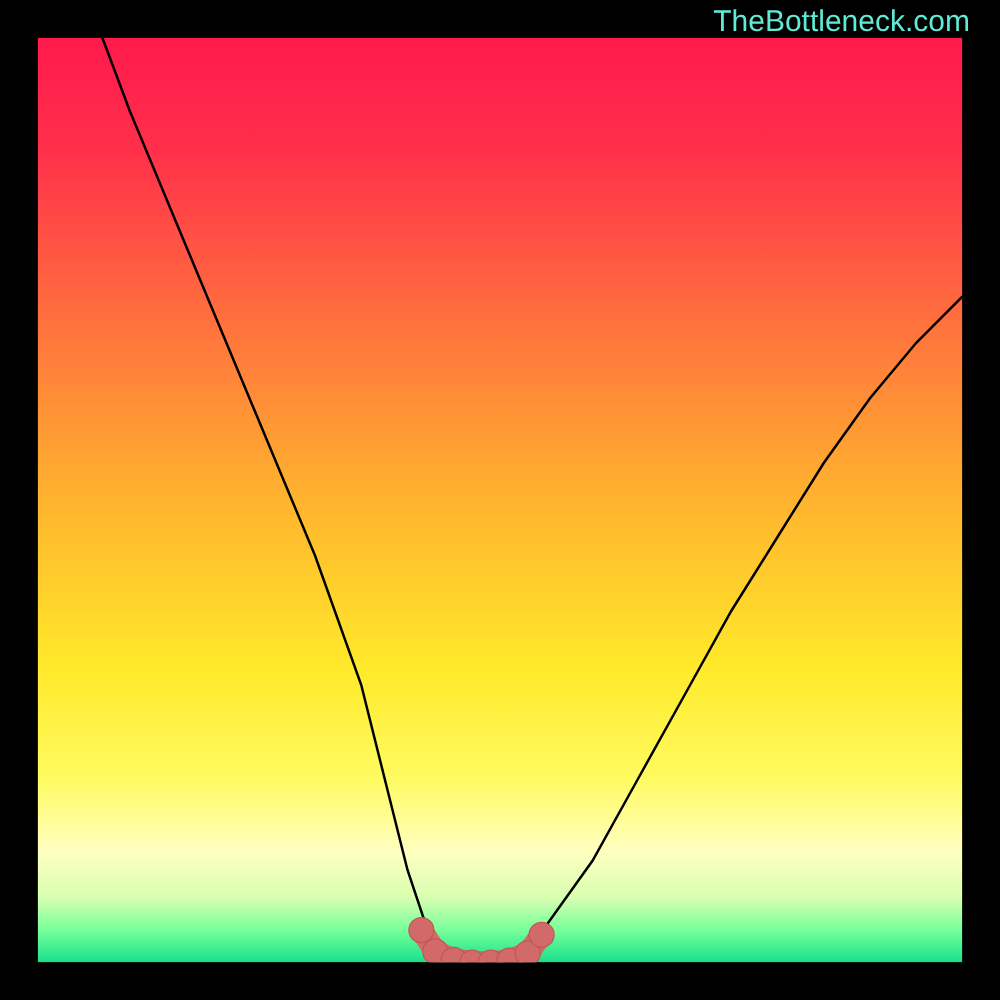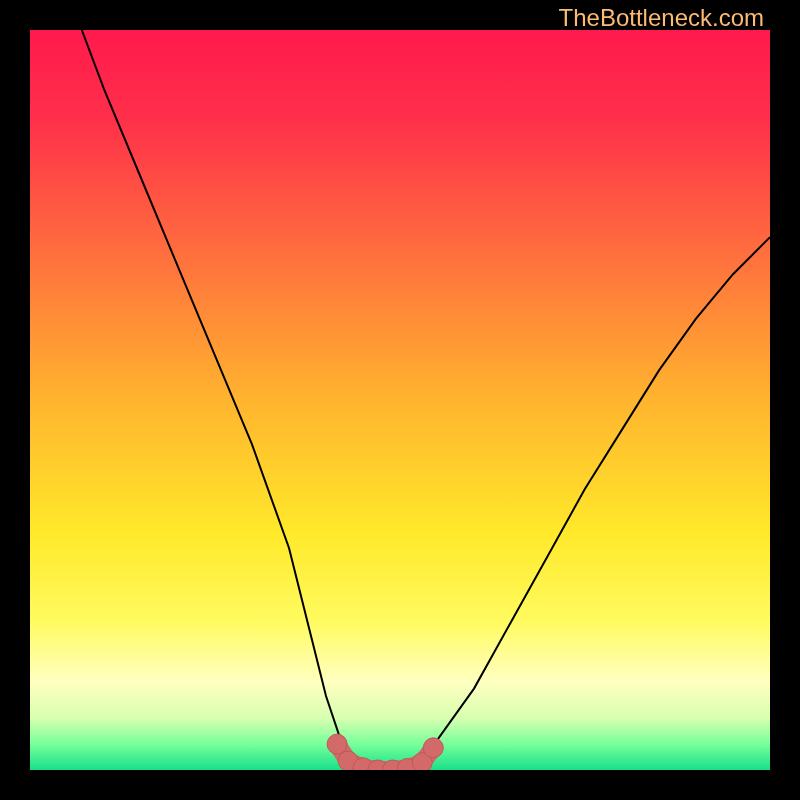--- a/index.html
+++ b/index.html
@@ -27,22 +27,22 @@
   .gradient-bg {
     position: absolute;
     left: 0;
     top: 0;
     width: 100%;
     height: 100%;
   }
   .watermark {
     position: absolute;
     top: 4px;
-    right: 36px;
-    color: #fdba74;
+    right: 24px;
+    color: #5eead4;
     font-family: Arial, Helvetica, sans-serif;
     font-size: 24px;
     font-weight: 500;
     letter-spacing: 0px;
   }
   svg.curve {
     position: absolute;
     left: 0;
     top: 0;
     width: 100%;

